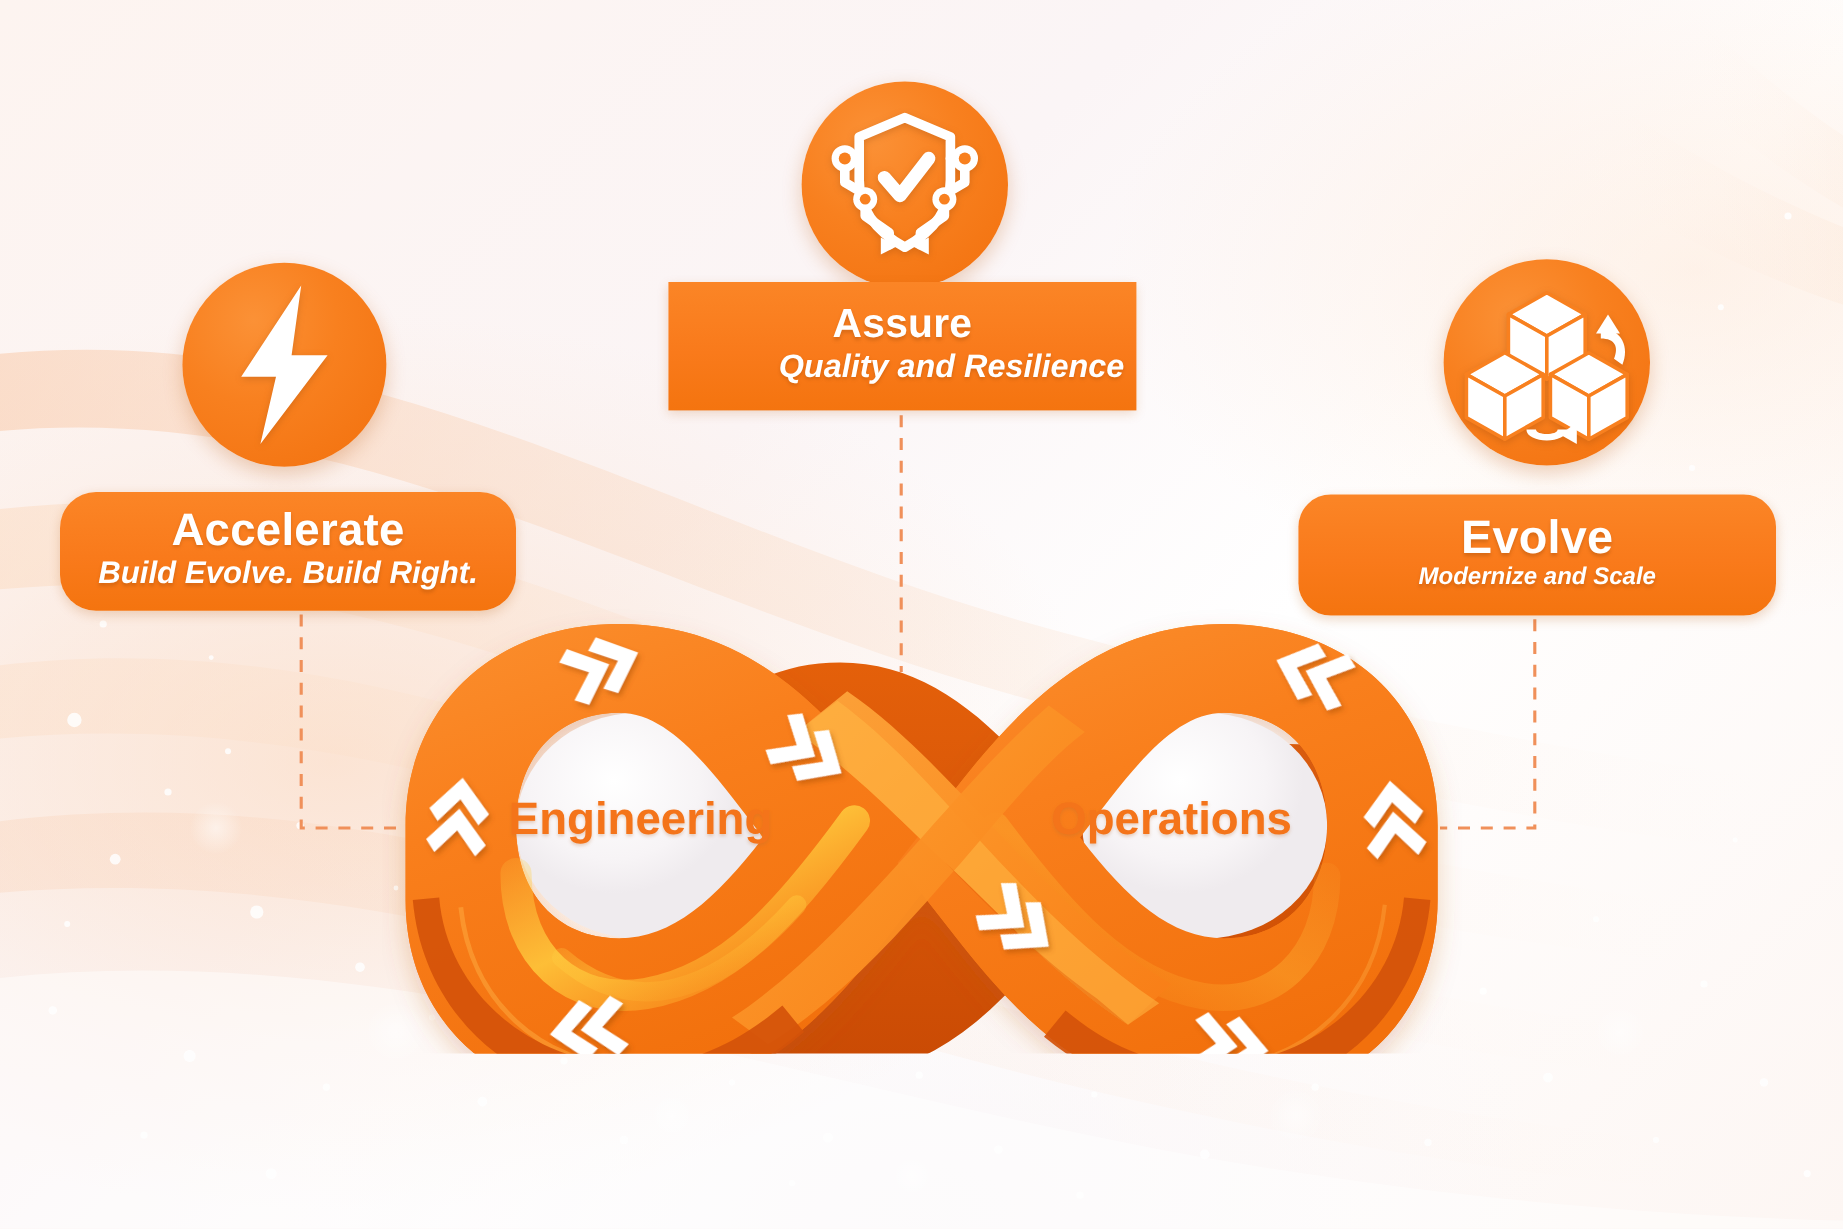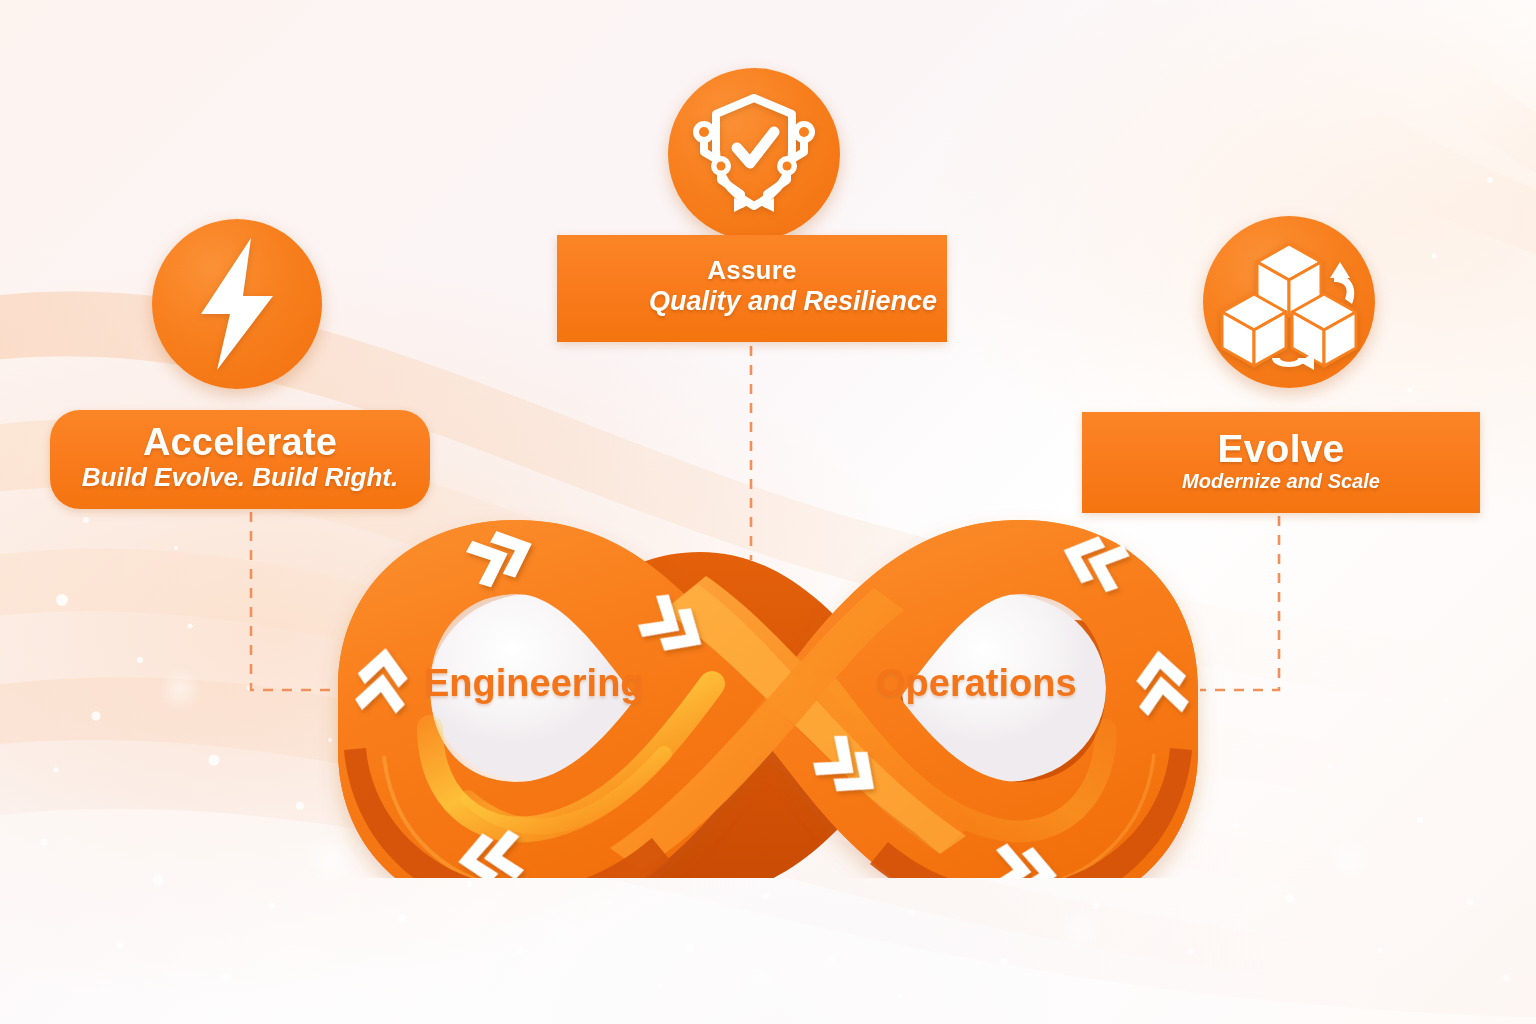--- a/index.html
+++ b/index.html
@@ -37,24 +37,24 @@
   .banner .b-sub {
     color:#ffffff; font-style:italic; font-weight:bold;
     text-shadow:0 2px 3px rgba(150,70,10,0.33);
     line-height:1.05;
   }
   #banner-accelerate { left:50px; top:410px; width:380px; height:99px;border-radius:30px; }
   #banner-accelerate .b-title { font-size:38px; margin-bottom:3px; }
   #banner-accelerate .b-sub   { font-size:26px; }
 
   #banner-assure { left:557px; top:235px; width:390px; height:107px; }
-  #banner-assure .b-title { font-size:26px; margin-bottom:4px; }
+  #banner-assure .b-title { font-size:34px; margin-bottom:4px; }
   #banner-assure .b-sub   { font-size:27px;text-align:right; }
 
-  #banner-evolve { left:1082px; top:412px; width:398px; height:101px; }
+  #banner-evolve { left:1082px; top:412px; width:398px; height:101px;border-radius:27px; }
   #banner-evolve .b-title { font-size:39px; margin-bottom:3px; }
   #banner-evolve .b-sub   { font-size:20px;text-align:center; }
 
   
   .icon-circle {
     position:absolute; border-radius:50%;
     background:radial-gradient(circle at 35% 28%, #fb9136 0%, #f8801f 42%, #f2700d 100%);
     box-shadow:0 6px 16px rgba(190,95,20,0.28);
     display:flex; align-items:center; justify-content:center;
   }

